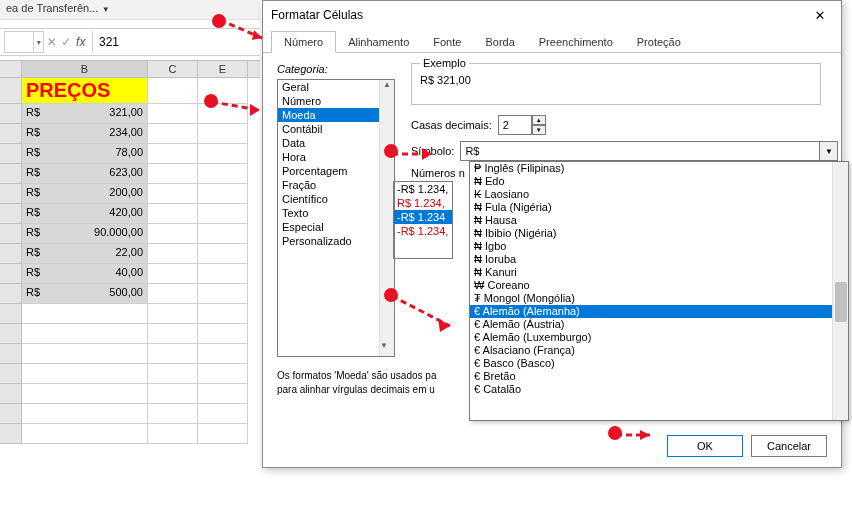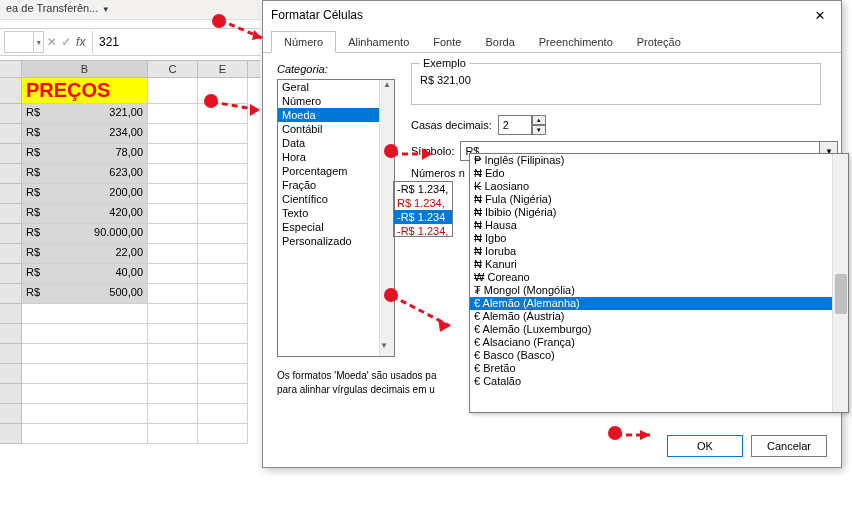--- a/index.html
+++ b/index.html
@@ -55,25 +55,25 @@
   .field-row { position:absolute; left:148px; display:flex; align-items:center; gap:6px;}
   .decimals-row { top:62px;}
   .symbol-row { top:88px;}
   .spin { display:flex; align-items:center;}
   .spin input{ width:34px; height:20px; border:1px solid #7a7a7a; text-align:left; padding:0 4px; font-size:11px;}
   .spin-btns{display:flex;flex-direction:column;}
   .spin-btns div{width:14px;height:10px;border:1px solid #7a7a7a;font-size:6px;text-align:center;line-height:8px;background:#efefef;}
   .symbol-select{width:378px;height:20px;border:1px solid #7a7a7a;display:flex;align-items:center;padding:0 4px;font-size:11px;position:relative;}
   .symbol-select .arrow{position:absolute;right:0;top:0;width:18px;height:18px;border-left:1px solid #7a7a7a;display:flex;align-items:center;justify-content:center;font-size:8px;background:#efefef;}
   .neg-label{position:absolute;left:148px;top:114px;}
-  .neg-list{position:absolute;left:130px;top:128px;width:60px;height:56px;border:1px solid #7a7a7a;font-size:11px;}
+  .neg-list{position:absolute;left:130px;top:128px;width:60px;height:78px;border:1px solid #7a7a7a;font-size:11px;}
   .neg-list div{padding:1px 3px;}
   .neg-red{color:#cc0000;}
   .neg-selblue{background:#0078d7;color:#fff;}
-  .dropdown{position:absolute;left:206px;top:100px;width:380px;height:260px;border:1px solid #7a7a7a;background:#fff;overflow:hidden; box-shadow:2px 2px 4px rgba(0,0,0,0.2);}
+  .dropdown{position:absolute;left:206px;top:108px;width:380px;height:260px;border:1px solid #7a7a7a;background:#fff;overflow:hidden; box-shadow:2px 2px 4px rgba(0,0,0,0.2);}
   .dropdown-inner{height:100%;overflow:hidden;}
   .dd-item{padding:0px 4px;font-size:11px;height:13px;line-height:13px;white-space:nowrap;}
   .dd-item.hover{background:#0078d7;color:#fff;}
   .dd-scroll{position:absolute;right:0;top:0;width:16px;height:100%;background:#f0f0f0;border-left:1px solid #ddd;}
   .dd-scroll .thumb{position:absolute;left:2px;top:120px;width:12px;height:40px;background:#c0c0c0;border-radius:2px;}
   .help-text{position:absolute;left:14px;top:316px;width:420px;font-size:10px;line-height:14px;}
   .dlg-buttons{position:absolute;bottom:10px;right:14px;display:flex;gap:8px;}
   .dlg-btn{width:76px;height:22px;border:1px solid #7a7a7a;background:#fdfdfd;font-size:11px;cursor:pointer;}
   .dlg-btn.ok{border:1px solid #0078d7;}
 
@@ -333,22 +333,22 @@
         <div class="neg-selblue">-R$ 1.234</div>
         <div class="neg-red">-R$ 1.234,</div>
       </div>
 
     <div class="dropdown">
       <div class="dropdown-inner" id="dd-items">
           <div class="dd-item">₱ Inglês (Filipinas)</div>
           <div class="dd-item">₦ Edo</div>
           <div class="dd-item">₭ Laosiano</div>
           <div class="dd-item">₦ Fula (Nigéria)</div>
+          <div class="dd-item">₦ Hausa</div>
           <div class="dd-item">₦ Ibibio (Nigéria)</div>
-          <div class="dd-item">₦ Hausa</div>
           <div class="dd-item">₦ Igbo</div>
           <div class="dd-item">₦ Ioruba</div>
           <div class="dd-item">₦ Kanuri</div>
           <div class="dd-item">₩ Coreano</div>
           <div class="dd-item">₮ Mongol (Mongólia)</div>
           <div class="dd-item hover">€ Alemão (Alemanha)</div>
           <div class="dd-item">€ Alemão (Áustria)</div>
           <div class="dd-item">€ Alemão (Luxemburgo)</div>
           <div class="dd-item">€ Alsaciano (França)</div>
           <div class="dd-item">€ Basco (Basco)</div>

